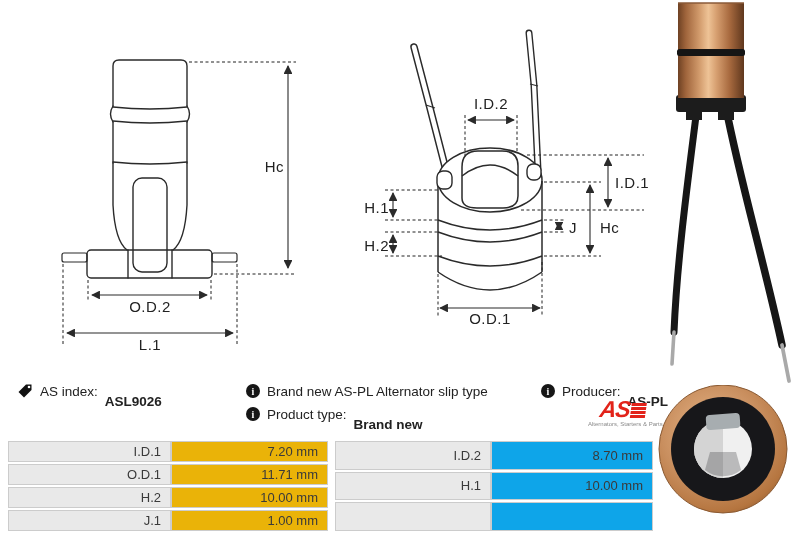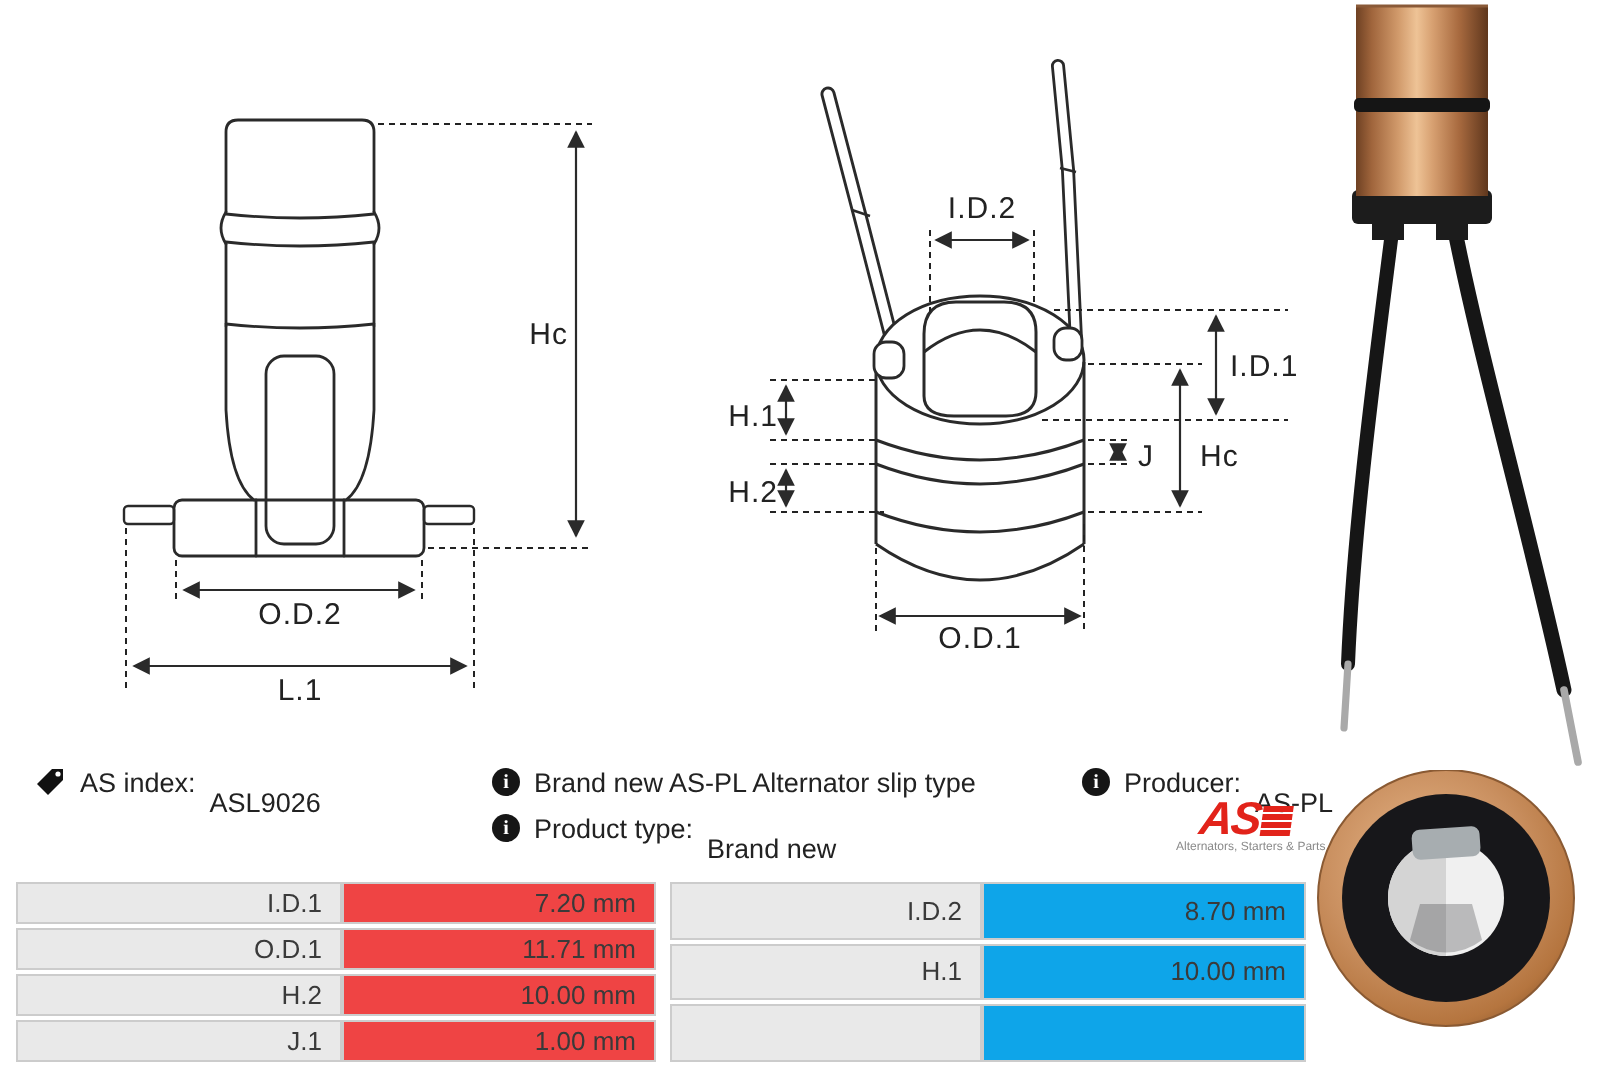--- a/index.html
+++ b/index.html
@@ -8,41 +8,41 @@
 
   svg text{font-family:"Liberation Sans",sans-serif;fill:#222;}
   .dimtxt{font-size:15px;letter-spacing:.5px;}
 
   
   .info-row{position:absolute;left:0;width:800px;height:20px;display:flex;align-items:center;}
   .info-row .cell{display:flex;align-items:center;gap:7px;font-size:13.5px;color:#222;}
   .c1{position:absolute;left:17px;}
   .c2{position:absolute;left:246px;}
   .c3{position:absolute;left:541px;}
-  .b{font-weight:normal;margin-top:20px;}
+  .b{font-weight:bold;margin-top:20px;}
   .red{color:#e2231a;font-weight:bold;letter-spacing:.2px;}
   .info-ic{width:14px;height:14px;border-radius:50%;background:#161616;color:#fff;
     display:inline-flex;align-items:center;justify-content:center;
     font-size:10px;font-weight:bold;font-family:"Liberation Serif",serif;flex:0 0 auto;}
 
   
   .as-logo{position:absolute;left:588px;top:399px;width:70px;text-align:center;}
   .as-mark{display:flex;align-items:flex-end;justify-content:center;transform:skewX(-8deg);}
   .as-word{font-size:23px;line-height:21px;font-weight:800;font-style:italic;color:#e2231a;letter-spacing:-1px;}
   .as-bars{display:inline-flex;flex-direction:column;gap:1.5px;margin-left:1px;margin-bottom:2px;}
   .as-bars i{display:block;width:15px;height:2.6px;background:#e2231a;}
   .as-tagline{margin-top:1px;font-size:6px;color:#8a8a8a;white-space:nowrap;}
 
   
   .spec-wrap{position:absolute;left:8px;top:439px;display:flex;gap:7px;}
   table.spec{border-collapse:separate;border-spacing:0 2px;}
   table.spec td{height:19px;border:1px solid #ccc;font-size:13px;color:#3a3a3a;
     text-align:right;padding:0 9px 0 4px;white-space:nowrap;}
   table.spec td.lbl{background:#e9e9e9;}
-  .t-left td.lbl{width:148px;} .t-left td.val{width:142px;background:#ef4444;}
+  .t-left td.lbl{width:148px;} .t-left td.val{width:142px;background:#eab308;}
   .t-right td.lbl{width:141px;} .t-right td.val{width:147px;background:#0ea5e9;}
 
   .abs{position:absolute;}
 </style>
 </head>
 <body>
 
 <div id="page">
 
   <svg class="abs" style="left:0;top:0" width="340" height="370" viewBox="0 0 340 370">

